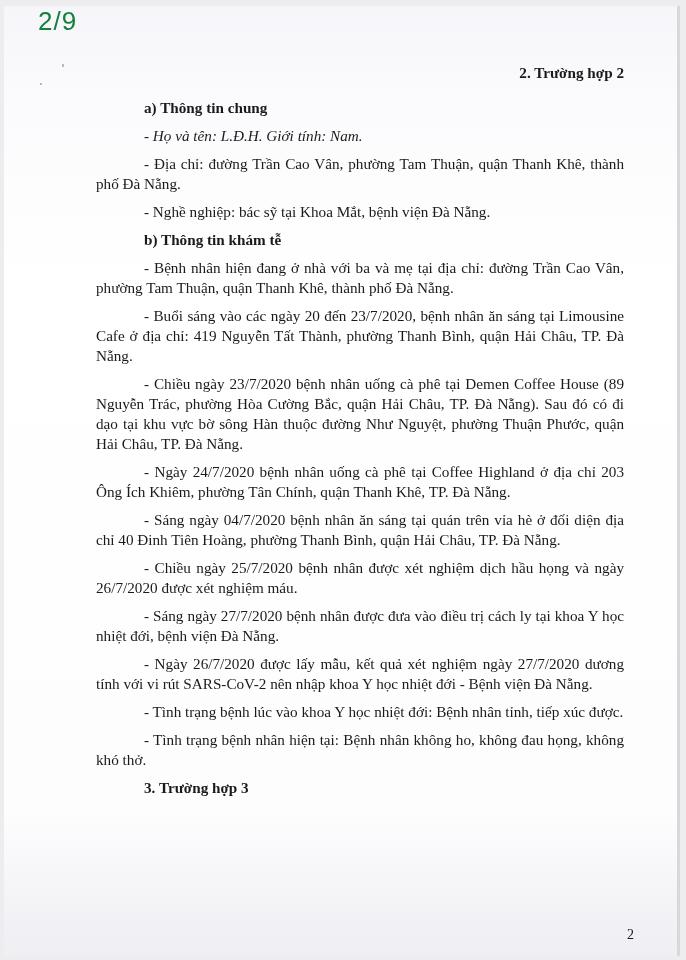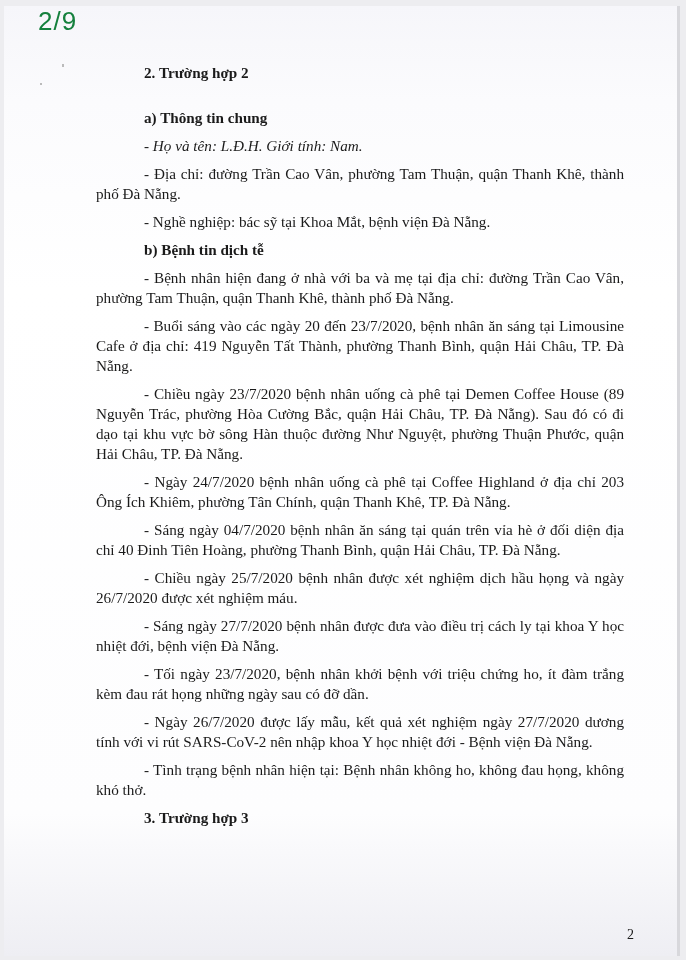--- a/index.html
+++ b/index.html
@@ -18,21 +18,21 @@
   .counter {
     position: absolute; left: 38px; top: 6px;
     font-family: "Liberation Sans", "DejaVu Sans", sans-serif;
     font-size: 26px; color: #15803d; letter-spacing: 1px;
   }
   .content {
     position: absolute; left: 92px; top: 57px; width: 528px;
     font-size: 15.2px; line-height: 20px;
   }
   .h { font-weight: bold; margin: 0 0 8px 48px; }
-  .h.top { margin-bottom: 25px; }
+  .h.top { margin-bottom: 15px; text-align: right; }
   .p { margin: 0 0 8px 0; text-indent: 48px; text-align: justify; }
   .p.single { margin-bottom: 8px; font-style: italic; }
   .pageno {
     position: absolute; left: 623px; top: 921px; font-size: 14px;
   }
   .mark1 { position:absolute; left:58px; top:58px; width:2px; height:3px; background:#bbb; }
   .mark2 { position:absolute; left:36px; top:77px; width:2px; height:2px; background:#bbb; }
 </style>
 </head>
 <body>
@@ -42,31 +42,31 @@
   <div class="mark2"></div>
 
   <div class="content">
     <div class="h top">2. Trường hợp 2</div>
 
     <div class="h">a) Thông tin chung</div>
     <div class="p single">- Họ và tên: L.Đ.H. Giới tính: Nam.</div>
     <div class="p">- Địa chỉ: đường Trần Cao Vân, phường Tam Thuận, quận Thanh Khê, thành phố Đà Nẵng.</div>
     <div class="p">- Nghề nghiệp: bác sỹ tại Khoa Mắt, bệnh viện Đà Nẵng.</div>
 
-    <div class="h">b) Bệnh tin dịch tễ</div>
+    <div class="h">b) Thông tin khám tễ</div>
     <div class="p">- Bệnh nhân hiện đang ở nhà với ba và mẹ tại địa chỉ: đường Trần Cao Vân, phường Tam Thuận, quận Thanh Khê, thành phố Đà Nẵng.</div>
     <div class="p">- Buổi sáng vào các ngày 20 đến 23/7/2020, bệnh nhân ăn sáng tại Limousine Cafe ở địa chỉ: 419 Nguyễn Tất Thành, phường Thanh Bình, quận Hải Châu, TP. Đà Nẵng.</div>
     <div class="p">- Chiều ngày 23/7/2020 bệnh nhân uống cà phê tại Demen Coffee House (89 Nguyễn Trác, phường Hòa Cường Bắc, quận Hải Châu, TP. Đà Nẵng). Sau đó có đi dạo tại khu vực bờ sông Hàn thuộc đường Như Nguyệt, phường Thuận Phước, quận Hải Châu, TP. Đà Nẵng.</div>
     <div class="p">- Ngày 24/7/2020 bệnh nhân uống cà phê tại Coffee Highland ở địa chỉ 203 Ông Ích Khiêm, phường Tân Chính, quận Thanh Khê, TP. Đà Nẵng.</div>
     <div class="p">- Sáng ngày 04/7/2020 bệnh nhân ăn sáng tại quán trên vỉa hè ở đối diện địa chỉ 40 Đinh Tiên Hoàng, phường Thanh Bình, quận Hải Châu, TP. Đà Nẵng.</div>
     <div class="p">- Chiều ngày 25/7/2020 bệnh nhân được xét nghiệm dịch hầu họng và ngày 26/7/2020 được xét nghiệm máu.</div>
     <div class="p">- Sáng ngày 27/7/2020 bệnh nhân được đưa vào điều trị cách ly tại khoa Y học nhiệt đới, bệnh viện Đà Nẵng.</div>
 
-    <div class="p">- Tối ngày 23/7/2020, bệnh nhân khởi bệnh với triệu chứng ho, ít đàm trắng kèm đau rát họng những ngày sau có đỡ dần.</div>
     <div class="p">- Ngày 26/7/2020 được lấy mẫu, kết quả xét nghiệm ngày 27/7/2020 dương tính với vi rút SARS-CoV-2 nên nhập khoa Y học nhiệt đới - Bệnh viện Đà Nẵng.</div>
+    <div class="p">- Tình trạng bệnh lúc vào khoa Y học nhiệt đới: Bệnh nhân tỉnh, tiếp xúc được.</div>
     <div class="p">- Tình trạng bệnh nhân hiện tại: Bệnh nhân không ho, không đau họng, không khó thở.</div>
 
     <div class="h">3. Trường hợp 3</div>
   </div>
 
   <div class="pageno">2</div>
 </div>
 
 <div class="counter">2/9</div>
 

